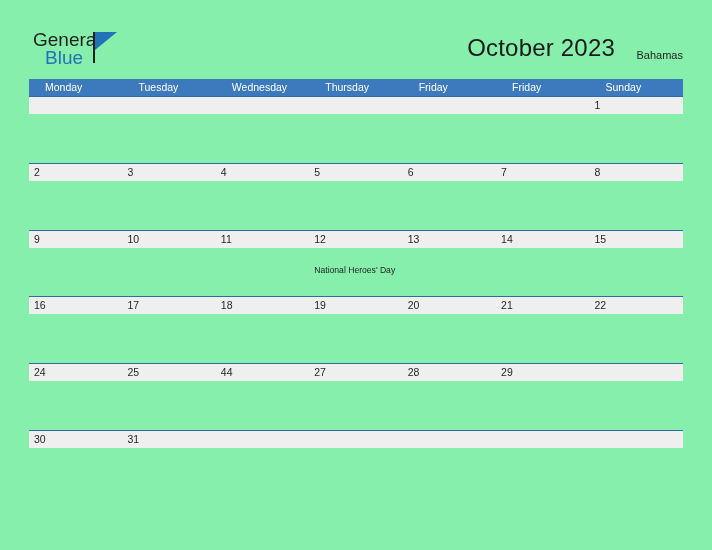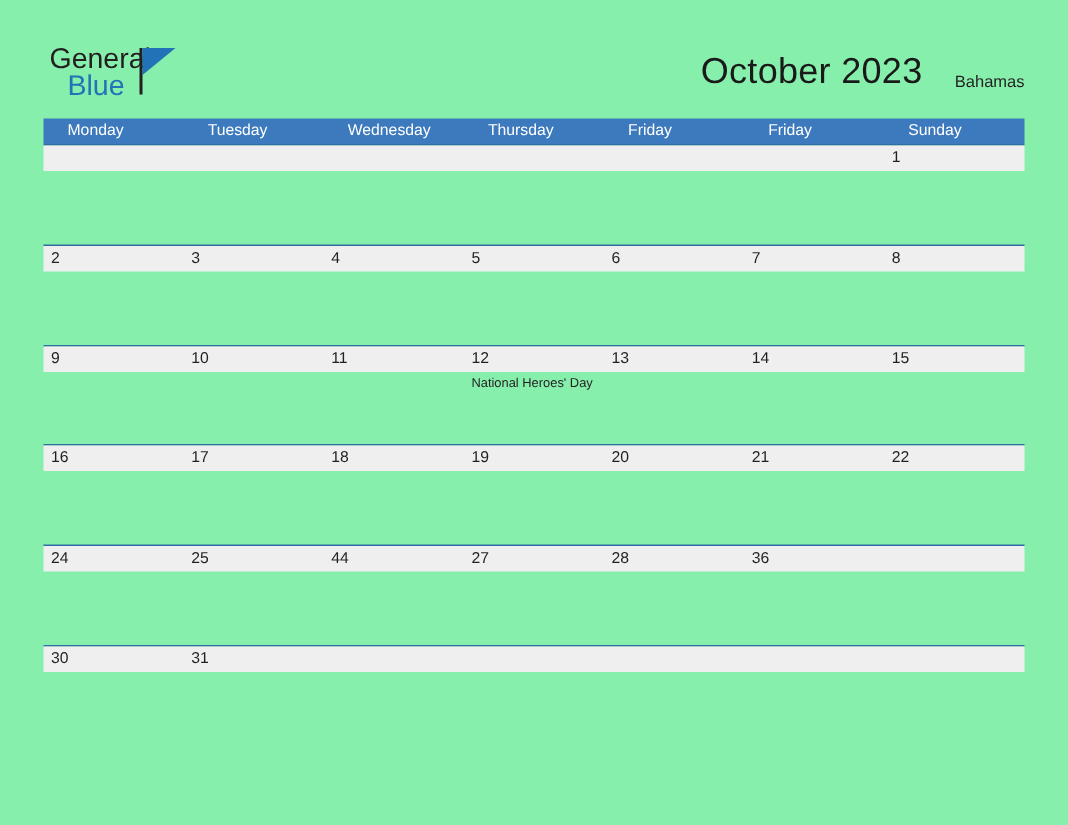--- a/index.html
+++ b/index.html
@@ -169,20 +169,21 @@
     width: 93.43px;
     box-sizing: border-box;
     padding: 2px 6px 0 5px;
   }
   .event-text {
     font-size: 8.6px;
     line-height: 11.5px;
     color: #231f20;
     font-family: "Liberation Sans", sans-serif;
     word-wrap: break-word;
+    margin-top: 15px;
   }
 </style>
 </head>
 <body>
 
 <div class="page">
 
   <div class="header">
 
     <div class="logo">
@@ -416,21 +417,21 @@
         <div class="day-cell">
             <span class="day-num">44</span>
           </div>
         <div class="day-cell">
             <span class="day-num">27</span>
           </div>
         <div class="day-cell">
             <span class="day-num">28</span>
           </div>
         <div class="day-cell">
-            <span class="day-num">36</span>
+            <span class="day-num">29</span>
           </div>
       </div>
       <div class="week-events">
         <div class="event-cell">
             <div class="event-text"></div>
           </div>
         <div class="event-cell">
             <div class="event-text"></div>
           </div>
         <div class="event-cell">

